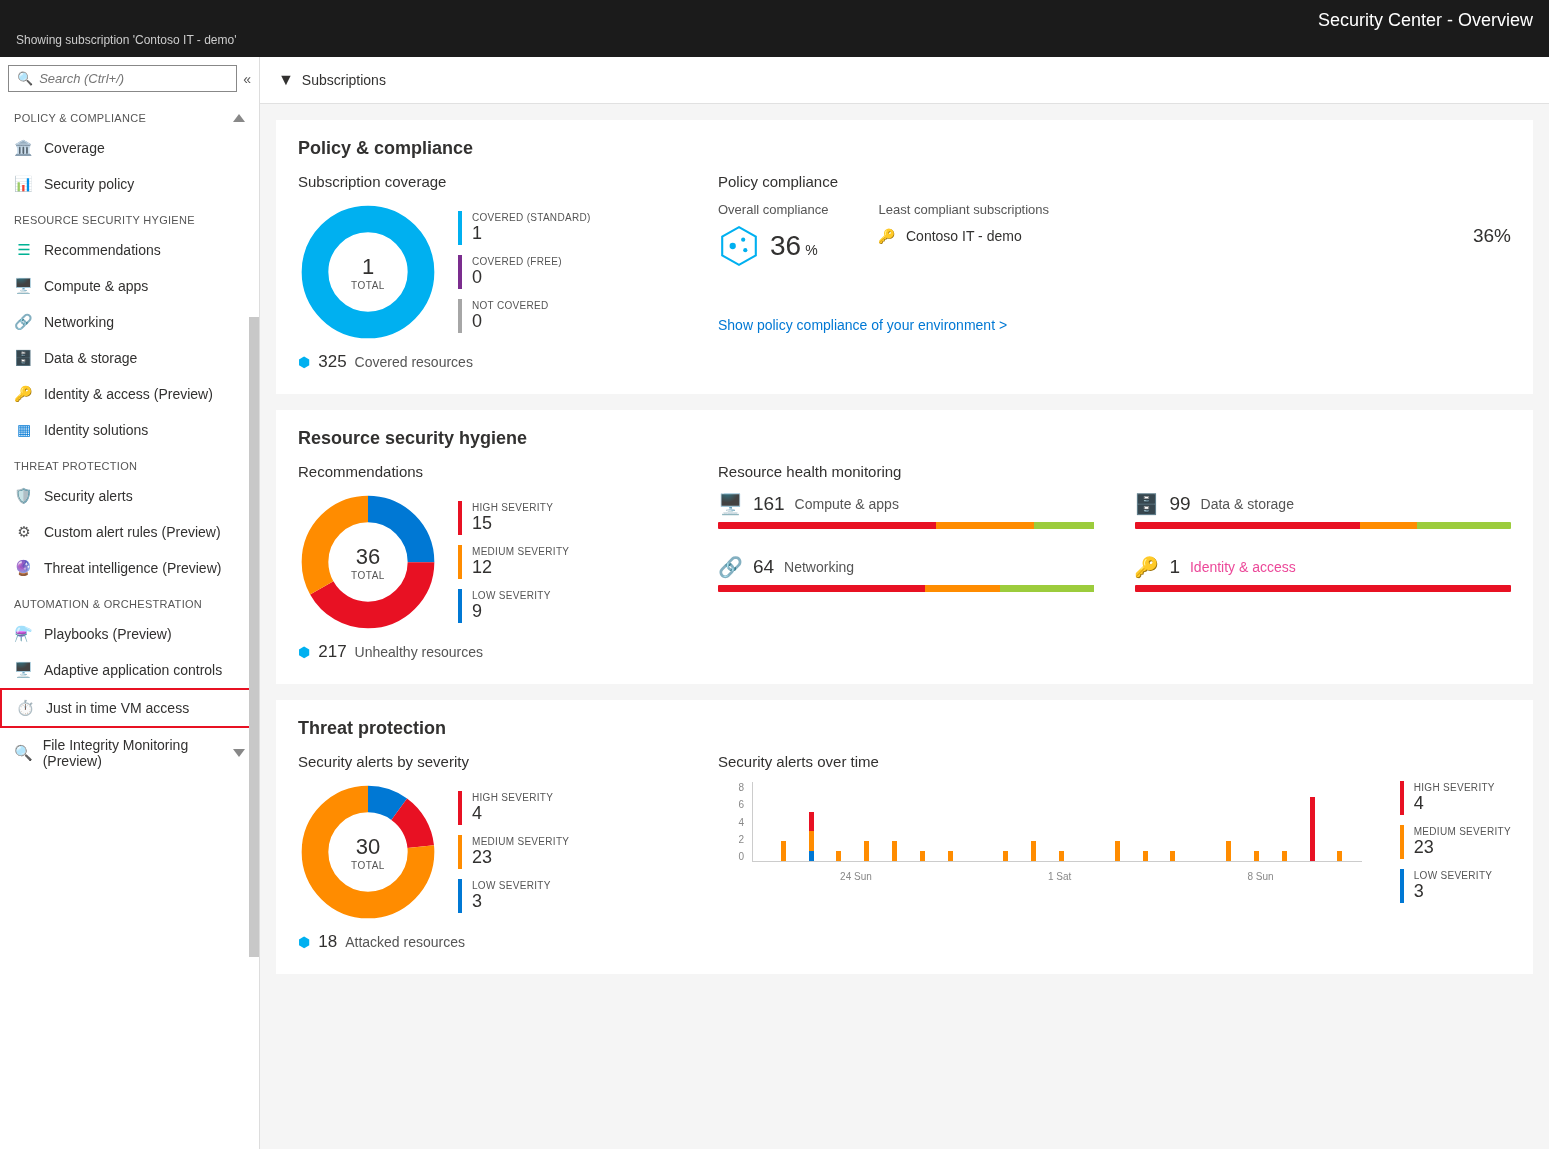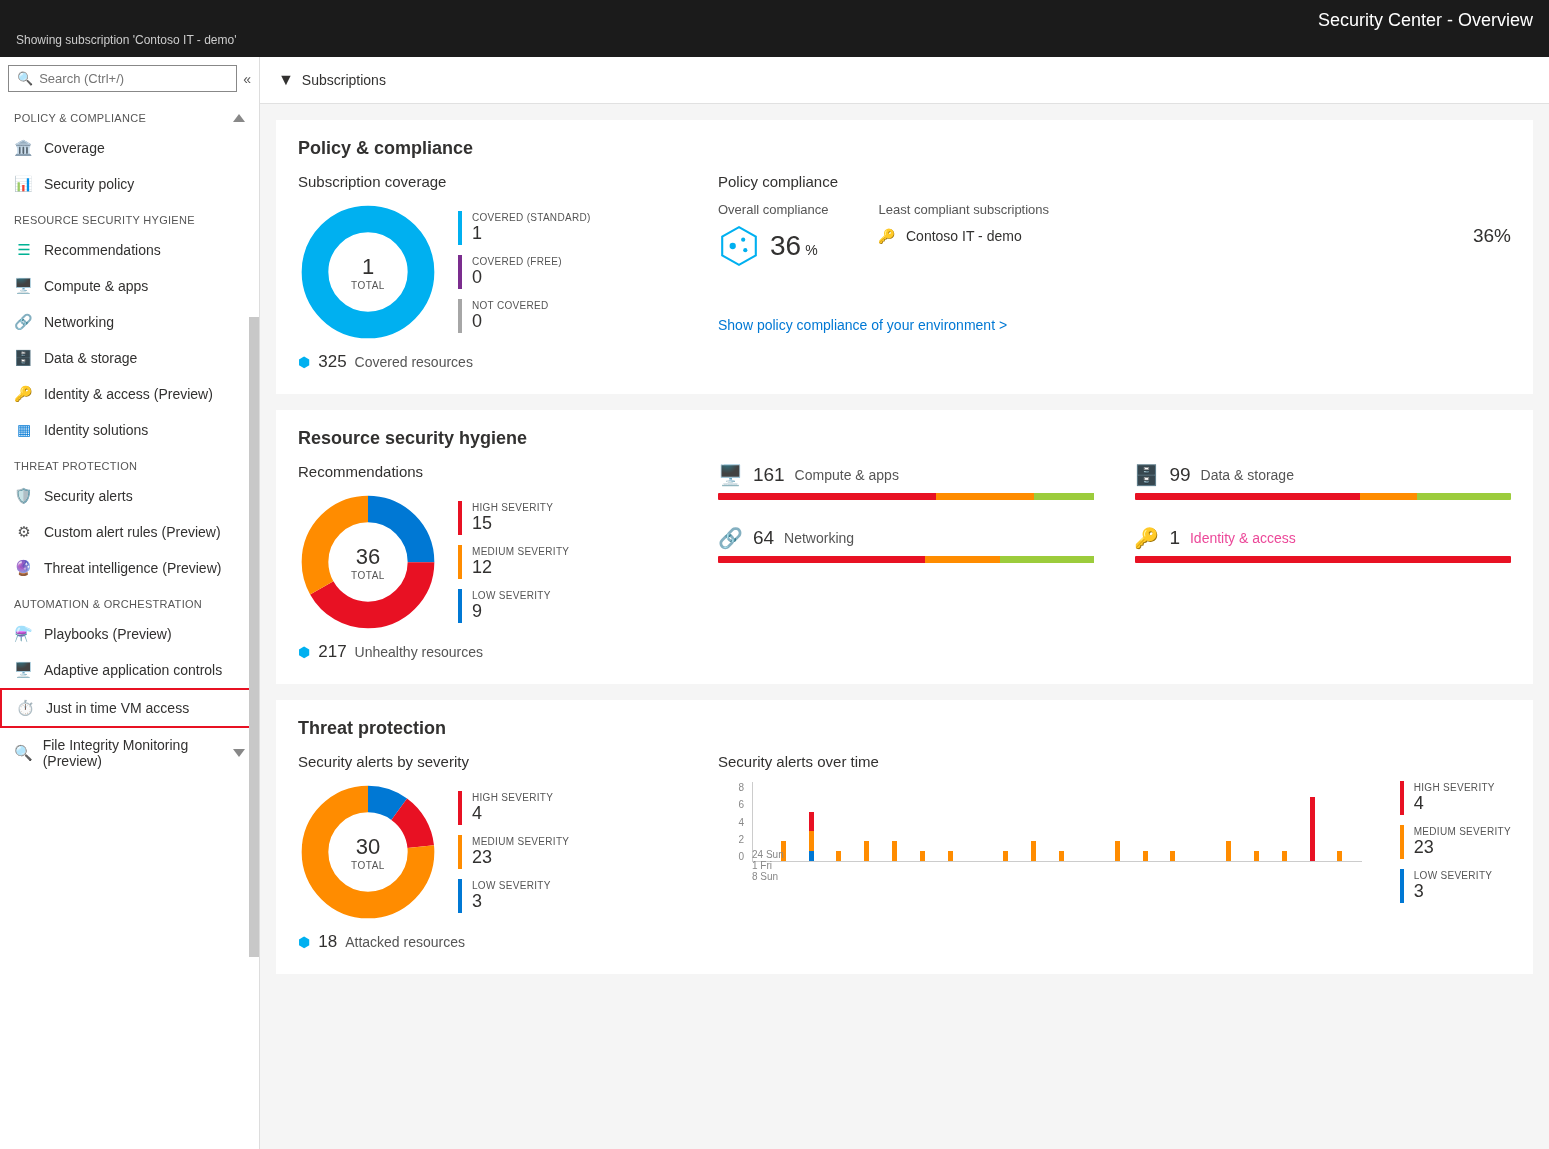--- a/index.html
+++ b/index.html
@@ -5,21 +5,21 @@
 * { margin: 0; padding: 0; box-sizing: border-box; font-family: 'Segoe UI', Arial, sans-serif; }
 body { background: #f0f0f0; color: #323130; font-size: 13px; }
 .topbar { background: #1b1b1b; color: #fff; padding: 10px 16px; }
 .topbar .title { font-size: 18px; font-weight: 400; text-align: right; }
 .topbar .sub { font-size: 12px; color: #ccc; margin-top: 2px; }
 .layout { display: flex; height: calc(100vh - 50px); }
 .sidebar { width: 260px; background: #fff; border-right: 1px solid #ddd; overflow-y: auto; position: relative; }
 .sidebar-scroll-indicator { position: absolute; right: 0; top: 260px; width: 10px; height: 640px; background: #c8c8c8; }
 .search-row { display: flex; align-items: center; padding: 8px; }
 .search-box { flex: 1; border: 1px solid #888; padding: 5px 8px; display: flex; align-items: center; gap: 6px; }
-.search-box input { border: none; outline: none; flex: 1; font-size: 13px; color: #555; }
+.search-box input { border: none; outline: none; flex: 1; font-style: italic; font-size: 13px; color: #555; }
 .collapse-btn { margin-left: 6px; color: #555; font-size: 14px; cursor: pointer; }
 .section-header { display:flex; justify-content:space-between; align-items:center; font-size: 11px; color: #555; padding: 12px 14px 6px; letter-spacing: .3px; font-weight: 400; }
 .nav-item { display: flex; align-items: center; gap: 10px; padding: 9px 14px; cursor: pointer; font-size: 14px; color: #323130; }
 .nav-item .ico { width: 20px; height: 18px; display: inline-flex; align-items:center; justify-content:center; font-size:15px; }
 .nav-item.hl { border: 2px solid #e81123; }
 .content { flex: 1; overflow-y: auto; background: #f5f5f5; }
 .toolbar { background:#fff; border-bottom:1px solid #e1e1e1; padding: 14px 18px; display:flex; align-items:center; gap:8px; font-size:14px; }
 .panel { background:#fff; margin: 16px; padding: 18px 22px 22px; }
 .panel h2 { font-size: 18px; font-weight: 600; margin-bottom: 14px; }
 .panel-row { display:flex; gap: 40px; }
@@ -43,21 +43,21 @@
 .compl-hex { width:42px; height:42px; display:inline-flex; align-items:center; justify-content:center; }
 .sub-item { display:flex; align-items:center; gap:10px; font-size:14px; margin-bottom:2px; }
 .health-grid { display:grid; grid-template-columns: 1fr 1fr; gap: 26px 40px; }
 .health-card .hc-top { display:flex; align-items:center; gap:10px; font-size:14px; }
 .health-card .hc-top .n { font-size:19px; }
 .health-bar { height:7px; display:flex; margin-top:6px; border-radius:1px; overflow:hidden; }
 .health-bar div { height:100%; }
 .spark { position:relative; height:100px; }
 .spark-axis { position:absolute; left:0; top:0; bottom:20px; width:30px; display:flex; flex-direction:column; justify-content:space-between; text-align:right; font-size:10px; color:#888; padding-right:4px; }
 .spark-area { position:absolute; left:34px; right:0; top:0; bottom:20px; border-left:1px solid #ccc; border-bottom:1px solid #ccc; }
-.spark-xlabels { position:absolute; left:34px; right:0; bottom:0; display:flex; justify-content:space-around; font-size:10px; color:#888;flex-direction:column; }
+.spark-xlabels { position:absolute; left:34px; right:0; bottom:0; display:flex; justify-content:space-around; font-size:10px; color:#888; }
 .spark-bar { position:absolute; bottom:0; width:5px; }
 .caret-up { width:0; height:0; border-left:6px solid transparent; border-right:6px solid transparent; border-bottom:8px solid #888; }
 .caret-dn { width:0; height:0; border-left:6px solid transparent; border-right:6px solid transparent; border-top:8px solid #888; display:inline-block;}
 .ico-cov{color:#0078d4}
 .ico-pol{color:#0078d4}
 .ico-rec{color:#00b294}
 .ico-comp{color:#0078d4}
 .ico-net{color:#0078d4}
 .ico-data{color:#00b294}
 .ico-id{color:#e8a300}
@@ -274,20 +274,21 @@
                 </div>
             </div>
           </div>
           <div class="below-donut">
               <span style="color:#00b0f0">⬢</span>
               <span class="n">217</span>
               <span>Unhealthy resources</span>
             </div>
         </div>
         <div style="flex:1">
+          <div class="subhead">Resource health monitoring</div>
           <div class="health-grid" id="health-grid">
               <div class="health-card">
       <div class="hc-top">
                   <span style="font-size:20px">🖥️</span>
                   <span class="n">161</span>
                   <span style="color:#555">Compute &amp; apps</span>
                 </div>
       <div class="health-bar">
                   <div style="background:#e81123;width:58%"></div>
                   <div style="background:#ff8c00;width:26%"></div>
@@ -400,21 +401,21 @@
                   <div class="spark-bar" style="left:64%;height:12.5%;bottom:0%;background:#ff8c00"></div>
                   <div class="spark-bar" style="left:68.57142857142857%;height:12.5%;bottom:0%;background:#ff8c00"></div>
                   <div class="spark-bar" style="left:77.71428571428572%;height:25%;bottom:0%;background:#ff8c00"></div>
                   <div class="spark-bar" style="left:82.28571428571428%;height:12.5%;bottom:0%;background:#ff8c00"></div>
                   <div class="spark-bar" style="left:86.85714285714286%;height:12.5%;bottom:0%;background:#ff8c00"></div>
                   <div class="spark-bar" style="left:91.42857142857142%;height:81.25%;bottom:0%;background:#e81123"></div>
                   <div class="spark-bar" style="left:96%;height:12.5%;bottom:0%;background:#ff8c00"></div>
                 </div>
               <div class="spark-xlabels" id="spark-x">
                   <div>24 Sun</div>
-                  <div>1 Fri</div>
+                  <div>1 Sat</div>
                   <div>8 Sun</div>
                 </div>
             </div>
           </div>
           <div class="legend-col" style="margin-top:28px">
             <div class="legend-item" style="border-color:#e81123">
                 <div class="lbl">HIGH SEVERITY</div>
                 <div class="val">4</div>
               </div>
             <div class="legend-item" style="border-color:#ff8c00">

